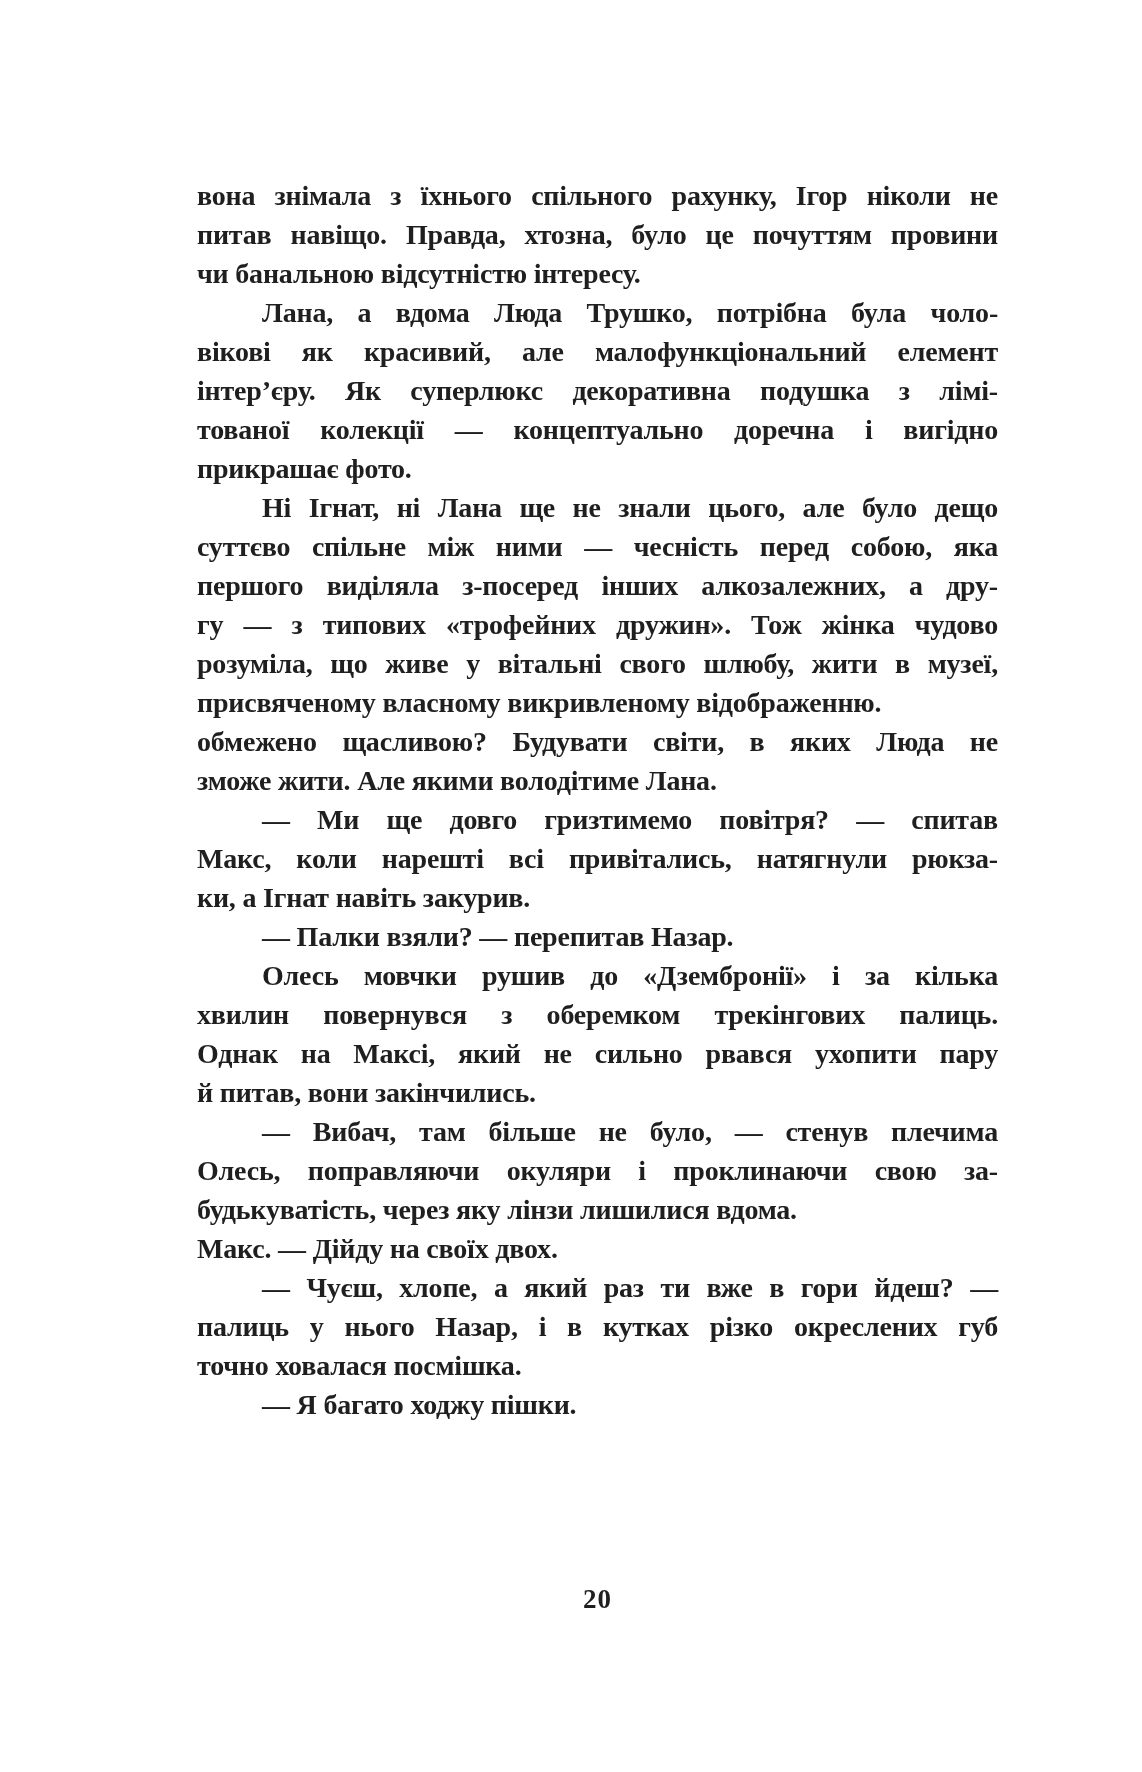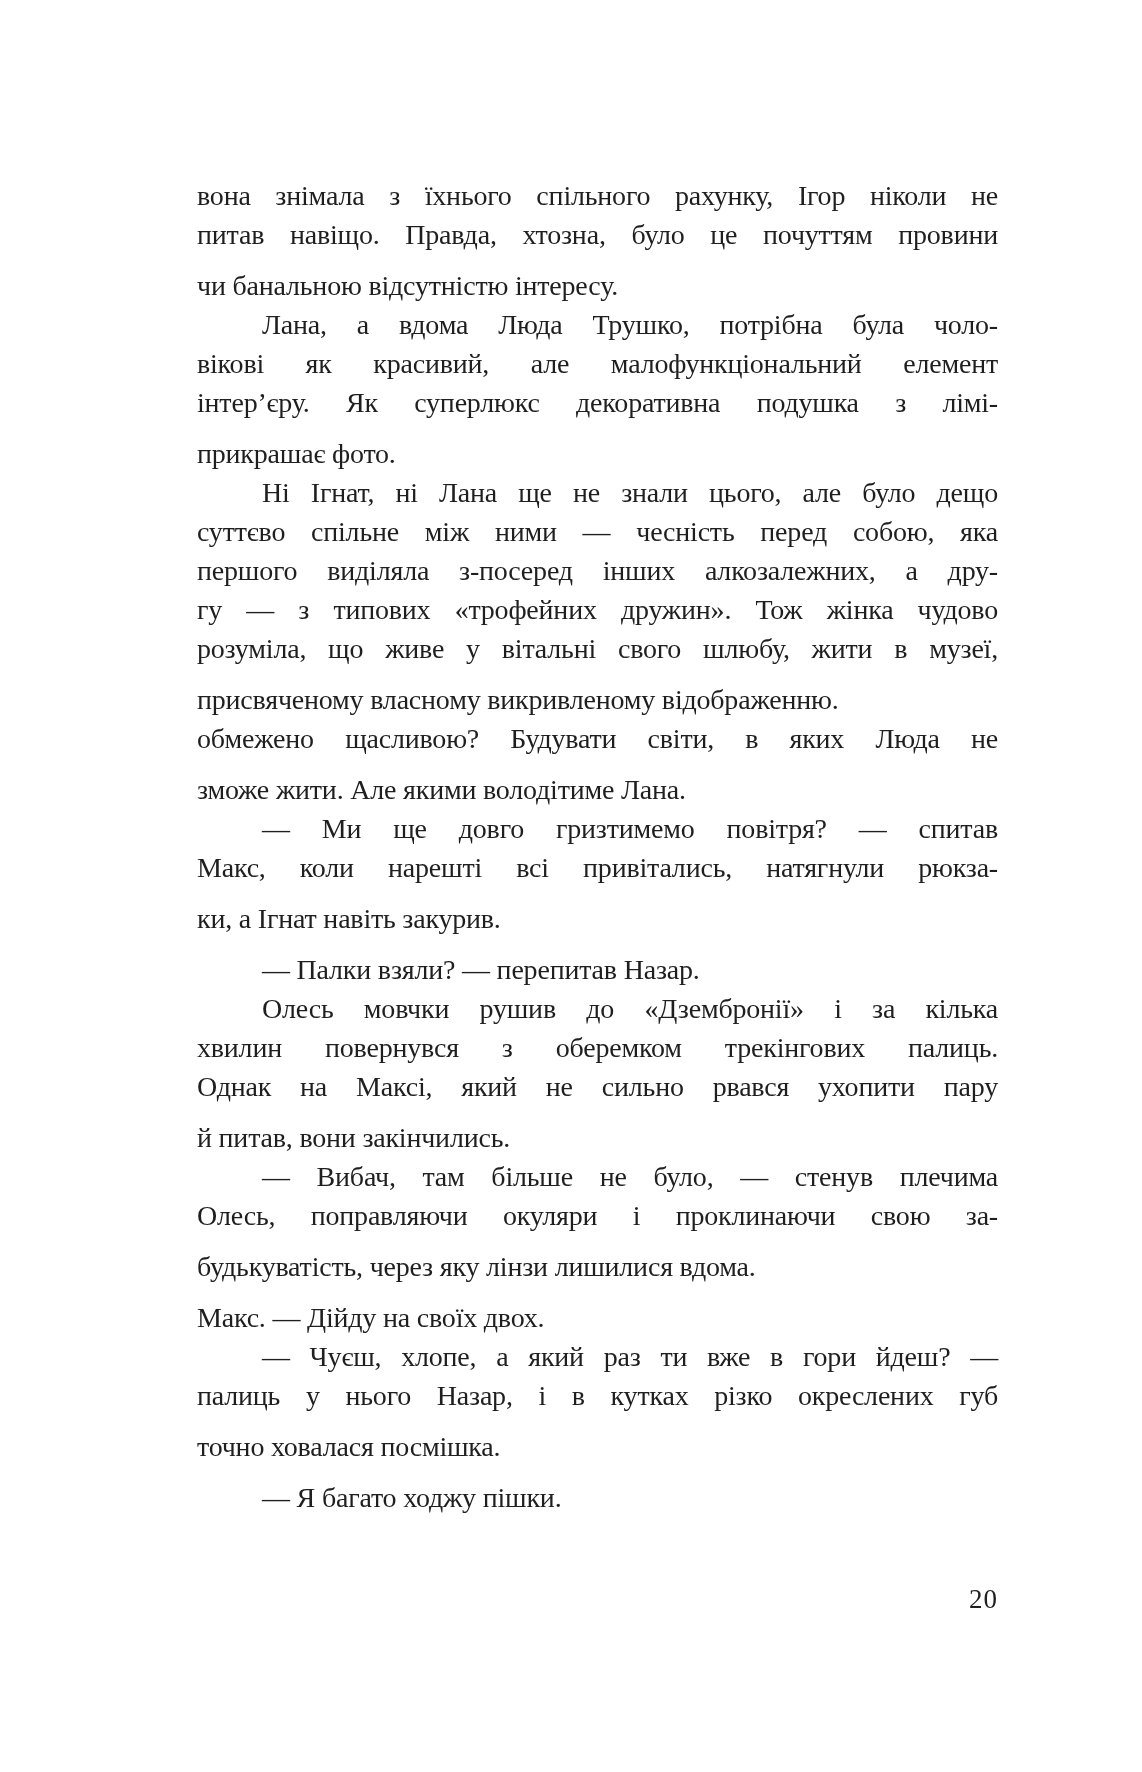--- a/index.html
+++ b/index.html
@@ -8,20 +8,21 @@
     background: #ffffff;
   }
   .page {
     position: relative;
     width: 1142px;
     height: 1772px;
     background: var(--page-bg, #ffffff);
     overflow: hidden;
     font-family: "Liberation Serif", "DejaVu Serif", serif;
     color: var(--ink, #1f1f1f);
+    font-weight: bold;
   }
   .text-block {
     position: absolute;
     left: 197px;
     top: 176px;
     width: 801px;
   }
   .line {
     font-size: 28px;
     line-height: 39px;
@@ -31,45 +32,45 @@
     white-space: normal;
     height: 39px;
     overflow: visible;
   }
   .line.indent {
     text-indent: 65px;
   }
   .line.end {
     text-align: left;
     text-align-last: left;
-    margin-top: 12px;
   }
   .folio {
     position: absolute;
     left: 197px;
     top: 1580px;
     width: 801px;
-    text-align: right;
+    text-align: center;
     font-size: 27px;
     line-height: 39px;
     letter-spacing: 1px;
     font-variant-numeric: oldstyle-nums;
   }
 </style>
 </head>
 <body>
 
 <div class="page" style="--page-bg: #ffffff; --ink: #1f1f1f;">
   <div class="text-block">
       <div class="line">вона знімала з їхнього спільного рахунку, Ігор ніколи не</div>
       <div class="line">питав навіщо. Правда, хтозна, було це почуттям провини</div>
       <div class="line end">чи банальною відсутністю інтересу.</div>
       <div class="line indent">Лана, а вдома Люда Трушко, потрібна була чоло-</div>
       <div class="line">вікові як красивий, але малофункціональний елемент</div>
       <div class="line">інтер’єру. Як суперлюкс декоративна подушка з лімі-</div>
+      <div class="line">тованої колекції — концептуально доречна і вигідно</div>
       <div class="line end">прикрашає фото.</div>
       <div class="line indent">Ні Ігнат, ні Лана ще не знали цього, але було дещо</div>
       <div class="line">суттєво спільне між ними — чесність перед собою, яка</div>
       <div class="line">першого виділяла з-посеред інших алкозалежних, а дру-</div>
       <div class="line">гу — з типових «трофейних дружин». Тож жінка чудово</div>
       <div class="line">розуміла, що живе у вітальні свого шлюбу, жити в музеї,</div>
       <div class="line end">присвяченому власному викривленому відображенню.</div>
       <div class="line">обмежено щасливою? Будувати світи, в яких Люда не</div>
       <div class="line end">зможе жити. Але якими володітиме Лана.</div>
       <div class="line indent">— Ми ще довго гризтимемо повітря? — спитав</div>

